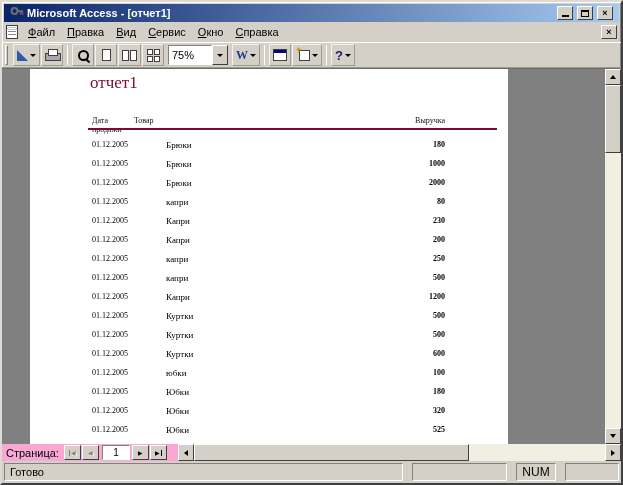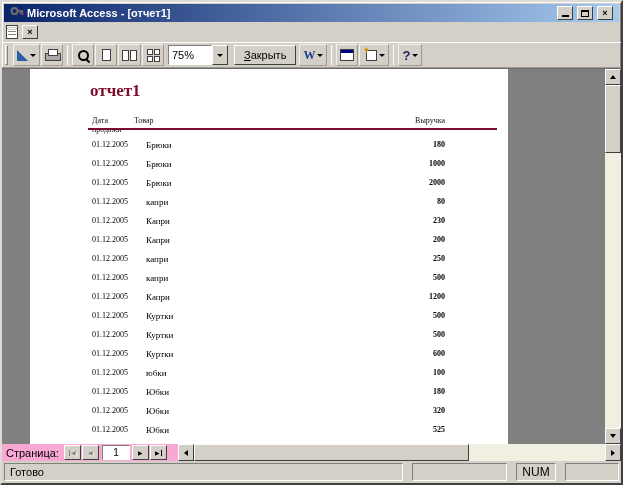--- a/index.html
+++ b/index.html
@@ -83,30 +83,30 @@
   .zoom-arrow { width:16px; background:#d4d0c8; border:1px solid; border-color:#fff #404040 #404040 #fff; display:flex; align-items:center; justify-content:center; }
   .btn-close-preview {
     height:20px; padding:0 9px; display:flex; align-items:center; flex-shrink:0;
     background:#d4d0c8; border:1px solid; border-color:#fff #404040 #404040 #fff; margin:0 2px;
   }
   .btn-close-preview span::first-letter { text-decoration:underline; }
 
   
   .workspace { flex:1; position:relative; background:#808080; overflow:hidden; border-top:1px solid #6c6c6c; }
   .page { position:absolute; left:28px; top:0; width:478px; height:110%; background:#fff; }
-  .r-title { position:absolute; left:60px; top:12px; font-family:"Liberation Serif",serif; font-weight:bold; font-size:17px; color:var(--accent,#7b0c2c); }
+  .r-title { position:absolute; left:60px; top:4px; font-family:"Liberation Serif",serif; font-weight:normal; font-size:17px; color:var(--accent,#7b0c2c); }
   .r-header { position:absolute; left:62px; right:63px; top:47px; display:flex; font-family:"Liberation Serif",serif; font-size:8px; color:#111; }
   .h-date { width:42px; }
   .h-item { flex:1; }
   .h-val  { margin-left:auto; }
   .r-line { position:absolute; left:58px; right:11px; top:59px; height:2px; background:var(--accent,#7b0c2c); }
   .rows { position:absolute; left:62px; right:63px; top:66px; }
   .row { height:19px; display:flex; align-items:center; font-family:"Liberation Serif",serif; color:#000; }
   .c-date { width:54px; font-size:8px; }
-  .c-item { flex:1; font-size:9px; }
+  .c-item { flex:1; font-size:9px;margin-left:20px; }
   .c-val  { margin-left:auto; font-size:8px; text-align:right;font-weight:bold; }
 
   
   .vscroll { position:absolute; right:0; top:0; bottom:0; width:16px; background:#f1efe2; }
   .sb-btn { position:absolute; left:0; width:16px; height:16px; background:#d4d0c8;
     border:1px solid; border-color:#fff #404040 #404040 #fff;
     display:flex; align-items:center; justify-content:center; }
   .sb-up { top:0; } .sb-down { bottom:0; }
   .v-thumb { position:absolute; left:0; top:16px; width:16px; height:68px; background:#d4d0c8;
     border:1px solid; border-color:#fff #404040 #404040 #fff; }
@@ -167,20 +167,28 @@
     <div class="tb-btn">
         <span class="g-max"></span>
       </div>
     <div class="tb-btn">
         <span>×</span>
       </div>
   </div>
 
   <div class="menubar">
     <span class="doc-icon"></span>
+    <div class="menu-items">
+        <span class="menu-item">Файл</span>
+        <span class="menu-item">Правка</span>
+        <span class="menu-item">Вид</span>
+        <span class="menu-item">Сервис</span>
+        <span class="menu-item">Окно</span>
+        <span class="menu-item">Справка</span>
+      </div>
     <div class="mdi-close">
         <span>×</span>
       </div>
   </div>
 
   <div class="toolbar">
     <span class="t-handle"></span>
 
     <div class="t-btn">
       <span class="i-view"></span>
@@ -213,23 +221,20 @@
         </span>
     </div>
 
     <div class="zoom-combo">
       <span class="zoom-field">75%</span>
       <span class="zoom-arrow">
           <span class="caret"></span>
         </span>
     </div>
 
-    <div class="btn-close-preview">
-      <span>Закрыть</span>
-    </div>
 
     <div class="t-btn">
       <span class="w-glyph">W</span>
       <span class="caret"></span>
     </div>
 
     <span class="t-sep"></span>
 
     <div class="t-btn">
       <span class="i-db"></span>

